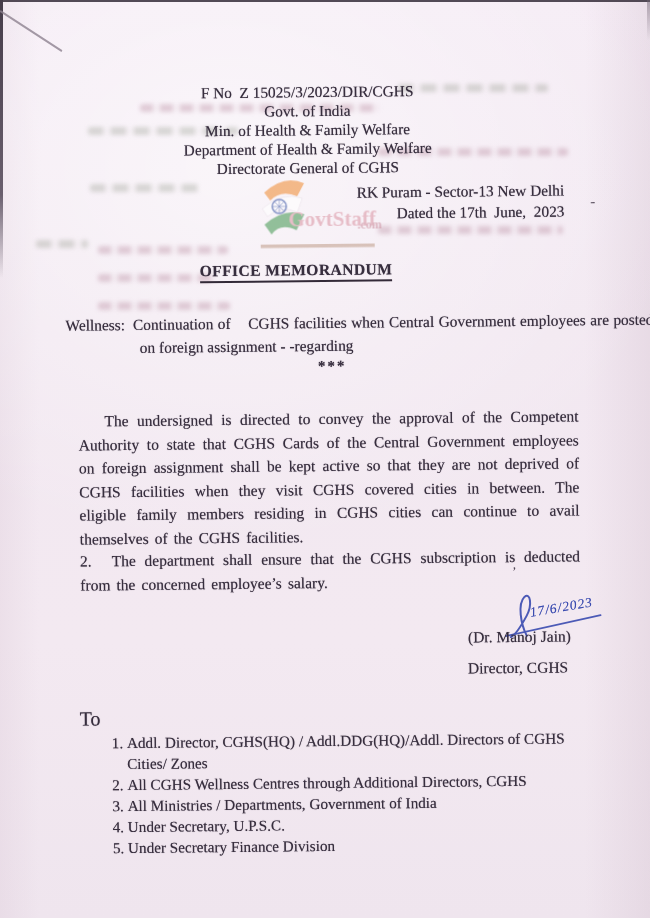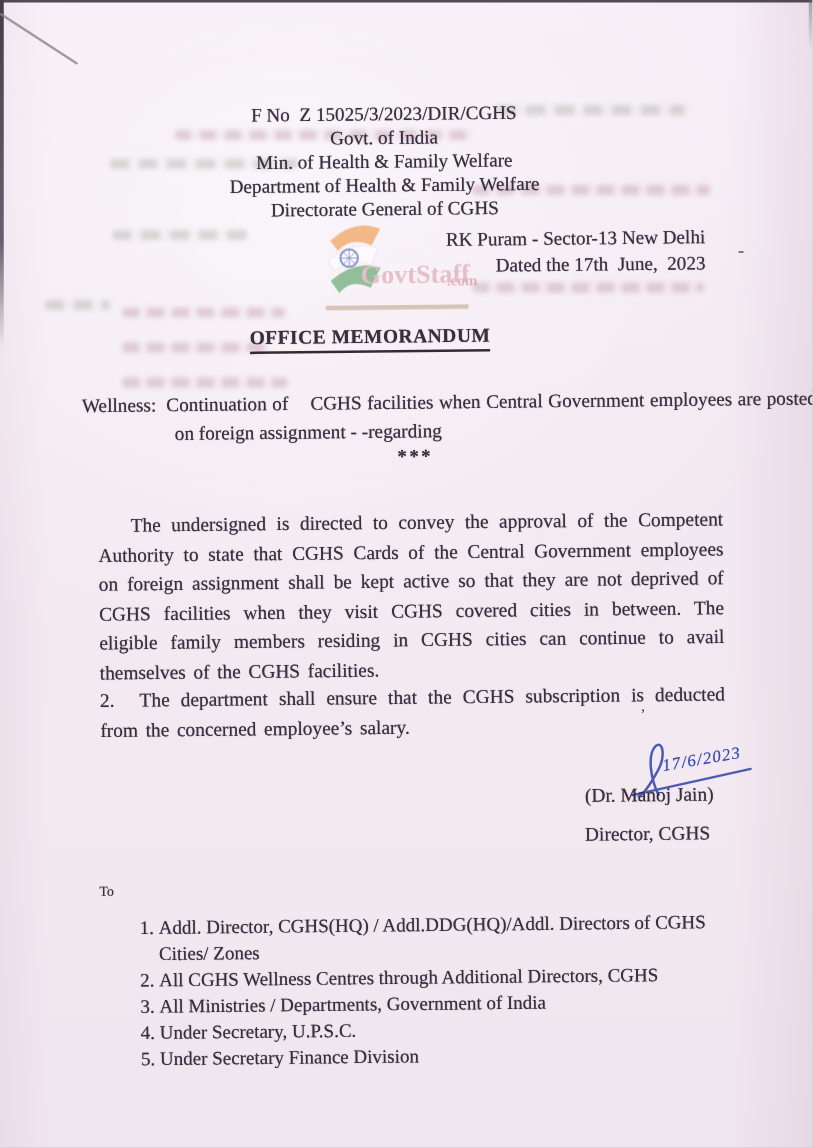--- a/index.html
+++ b/index.html
@@ -47,21 +47,21 @@
     text-align:justify;word-spacing:2.2px;}
   .para2 .num{margin-right:20px;}
   .stray-quote{position:absolute;left:510px;top:566px;font-size:13px;color:#4a4050;}
 
   .sig-squiggle{position:absolute;left:494px;top:594px;}
   .sig-date{position:absolute;left:527px;top:602px;font-size:13.5px;font-style:italic;letter-spacing:1px;
     color:#3a4bb0;transform:rotate(-9deg);text-shadow:0 0 0.6px rgba(58,75,176,0.6);}
   .sig-name{position:absolute;right:82px;top:630px;font-size:15.5px;}
   .sig-desig{position:absolute;right:85px;top:661px;font-size:15.5px;}
 
-  .to-label{position:absolute;left:76px;top:705px;font-size:11px;}
+  .to-label{position:absolute;left:76px;top:705px;font-size:20px;}
   .recipients{position:absolute;left:96px;top:731px;width:452px;margin:0;padding:0 0 0 27px;
     font-size:15.2px;line-height:20.5px;}
   .recipients li{margin:0 0 0.5px 0;}
 </style>
 </head>
 <body>
 
 <div class="scan">
 
   <div class="edge-top"></div>

